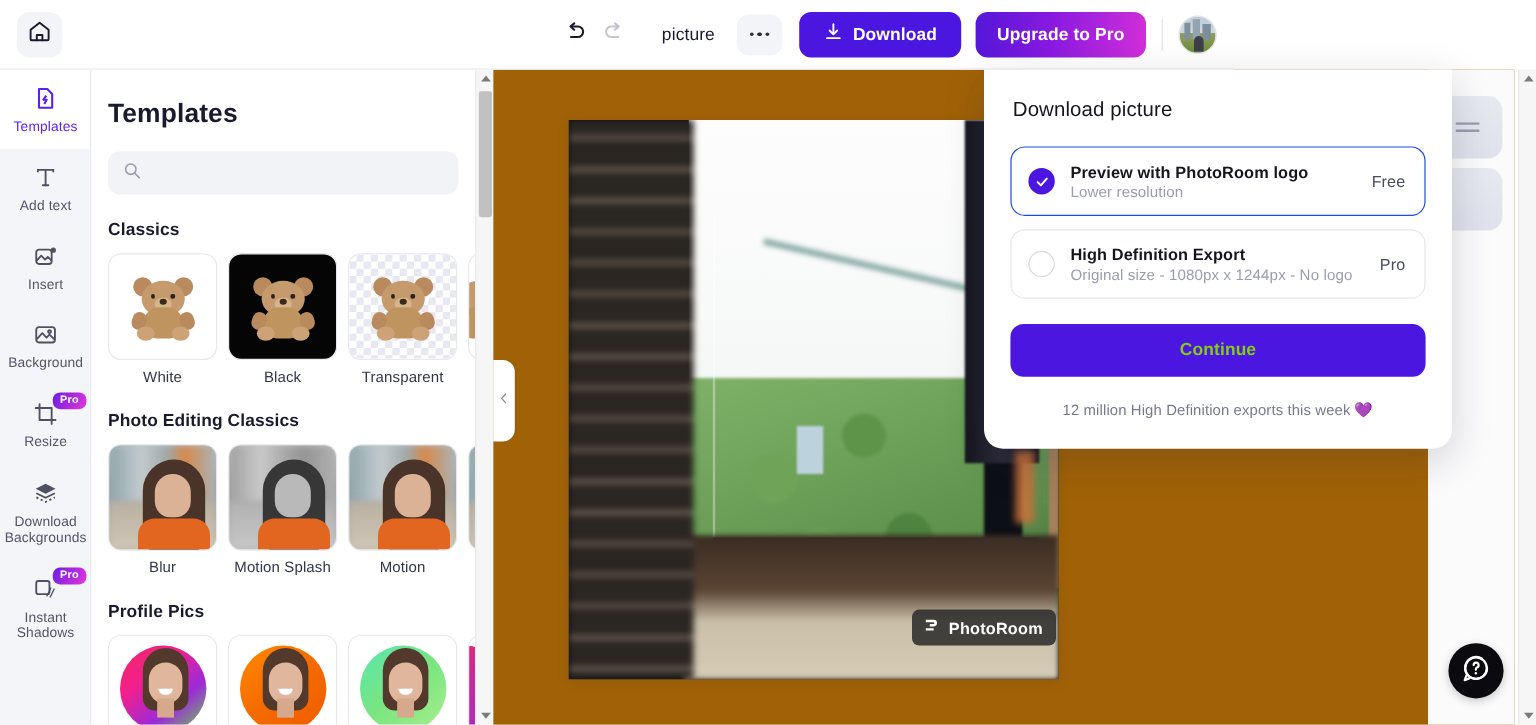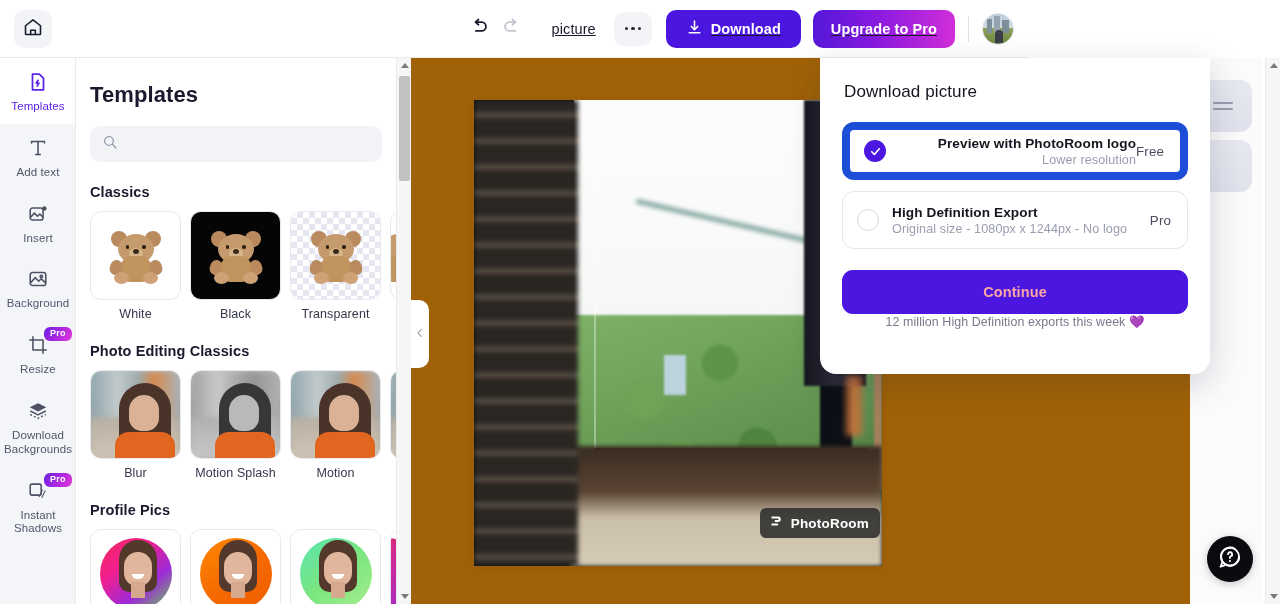--- a/index.html
+++ b/index.html
@@ -12,21 +12,20 @@
   }
   .app { position: relative; width: 1280px; height: 604px; }
 
   
   .header {
     position: absolute; top: 0; left: 0; width: 1028px; height: 58px;
     background: #ffffff;
     border-bottom: 1px solid #e9eaee;
     display: flex; align-items: center;
     z-index: 30;
-    text-decoration: underline;
   }
   .home-btn {
     width: 38px; height: 38px; margin-left: 14px;
     background: #f2f4f7; border-radius: 11px;
     display: flex; align-items: center; justify-content: center;
     cursor: pointer;
   }
   .header-right {
     margin-left: auto; display: flex; align-items: center; gap: 0;
     padding-right: 14px;
@@ -251,40 +250,40 @@
   .modal {
     position: absolute; left: 820px; top: 58px; width: 390px; height: 316px;
     background: #ffffff; border-radius: 0 0 16px 16px; z-index: 40;
     box-shadow: 0 10px 34px rgba(25,25,60,.18);
   }
   .modal-title { font-size: 17px; font-weight: normal; margin: 24px 0 16px 24px; color:#15151f; letter-spacing:.1px;}
   .option {
     margin: 0 22px; height: 58px; border-radius: 12px; border: 1px solid #e6e7ed;
     display: flex; align-items: center; padding: 0 16px 0 14px; cursor: pointer; background:#fff;
   }
-  .option.first { margin-top: 20px; border: 8px solid #1d4ed8; text-align: right; }
+  .option.first { margin-top: 20px; border: 1px solid #1d4ed8; }
   .option.second { margin-top: 11px; }
   .radio {
     width: 22px; height: 22px; border-radius: 50%; flex: 0 0 auto; margin-right: 13px;
     display:flex; align-items:center; justify-content:center;
   }
   .radio.on { background: #4b17e0; }
   .radio.off { border: 1.6px solid #d8dae1; background:#fff; }
   .opt-text { flex: 1; }
   .opt-name { font-size: 13.6px; font-weight: bold; color: #15151f; letter-spacing:.1px;}
   .opt-sub { font-size: 12.6px; color: #9a9db0; margin-top: 2px; letter-spacing:.1px;}
   .opt-tag { font-size: 13.4px; color: #4a4d60; letter-spacing:.1px;}
   .continue-btn {
     margin: 21px 22px 0; width: calc(100% - 44px); height: 44px;
-    background: #4b17e0; color: #fca5a5; border: none; border-radius: 11px;
+    background: #4b17e0; color: #84cc16; border: none; border-radius: 11px;
     font-family: inherit; font-size: 14.5px; font-weight: bold; cursor: pointer;
     letter-spacing: .1px;
   }
   .modal-foot {
-    text-align: center; font-size: 12.4px; color: #77798c; margin-top: 0;
+    text-align: center; font-size: 12.4px; color: #77798c; margin-top: 20px;
     letter-spacing:.1px;
   }
 </style>
 </head>
 <body>
 
 <div class="app">
 
   <div class="header">
     <div class="home-btn">

